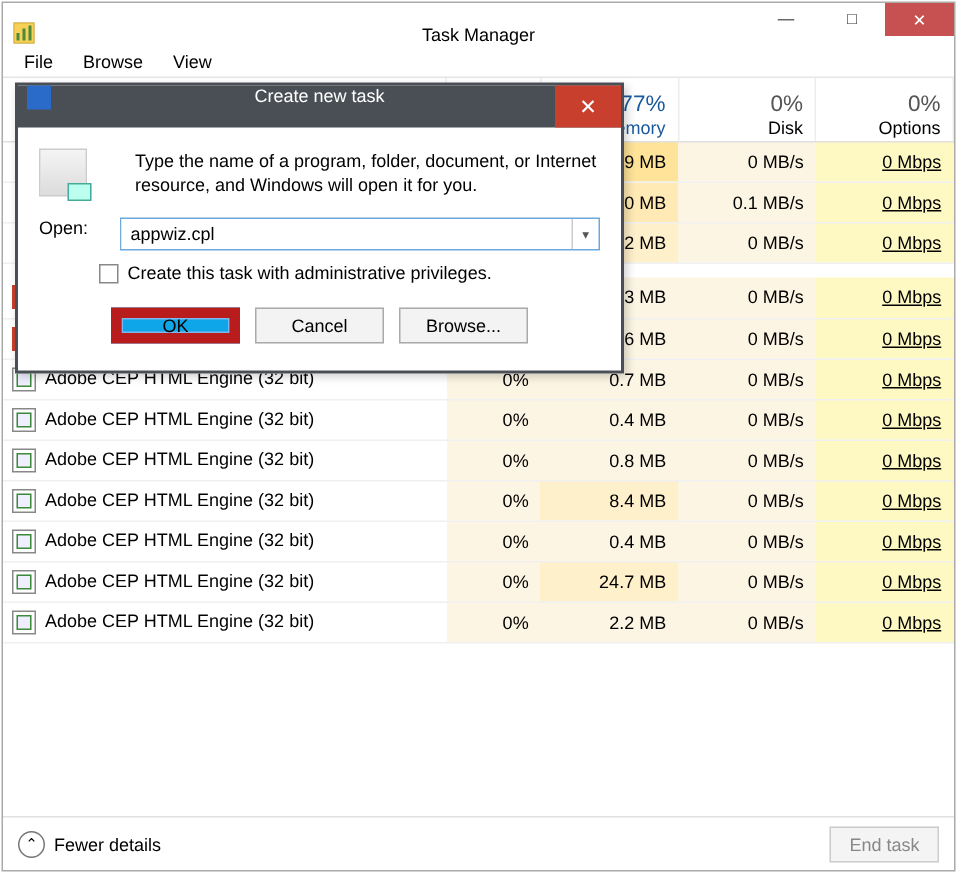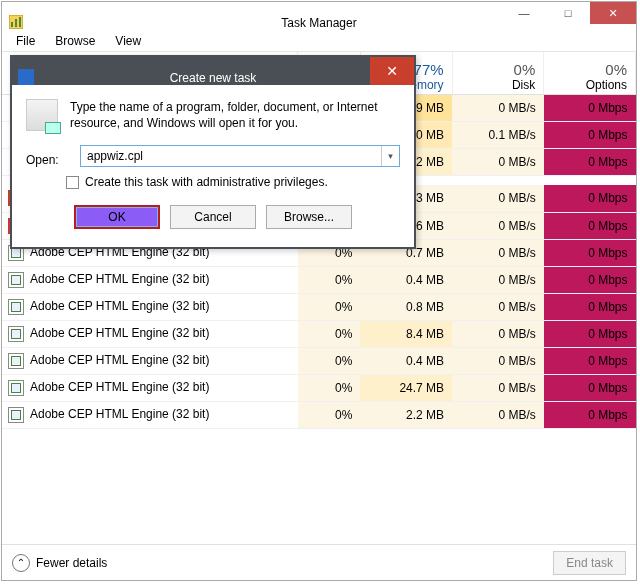--- a/index.html
+++ b/index.html
@@ -25,46 +25,46 @@
   .proc-icon.red { background:#c93f2e; border-color:#c93f2e;}
   .proc-icon.red::after{content:"A";color:#fff;font-size:10px;position:absolute;left:3px;top:0;}
   .proc-icon.gray::after{content:"";position:absolute;left:2px;top:2px;right:2px;bottom:2px;border:1px solid #3a8a3a;background:#eef;}
   
   .c-cpu  { background:#fcf5e4; }
   .c-mem0 { background:#fcf5e4; }
   .c-mem1 { background:#ffe399; }
   .c-mem2 { background:#ffe9b4; }
   .c-mem3 { background:#fff0cc; }
   .c-disk { background:#fcf5e4; }
-  .c-net  { background:#be185d; }
+  .c-net  { background:#fef9c3;text-decoration:underline; }
   .footer { position:absolute; bottom:0; left:0; right:0; height:36px; border-top:1px solid #e0e0e0; display:flex; align-items:center; justify-content:space-between; padding:0 10px; background:#fff;}
   .fewer { display:flex; align-items:center; gap:6px; font-size:12px;}
   .circle { width:18px; height:18px; border:1px solid #777; border-radius:50%; display:flex; align-items:center; justify-content:center; font-size:10px;}
   .endtask { border:1px solid #ccc; background:#f4f4f4; color:#888; padding:4px 12px; font-size:12px;text-align:center;}
   
   .dialog { position:absolute; left:8px; top:53px; width:406px; border:2px solid #4a4f55; background:#fff; z-index:10; box-shadow:2px 2px 6px rgba(0,0,0,.2);}
-  .dlg-title { height:28px; background:#4a4f55; color:#fff; display:flex; align-items:flex-end; position:relative; font-size:12px;}
+  .dlg-title { height:28px; background:#4a4f55; color:#fff; display:flex; align-items:flex-start; position:relative; font-size:12px;}
   .dlg-title .runicon{width:16px;height:16px;margin:0 6px;background:#2a6ac8;}
   .dlg-title .t{position:absolute;left:0;right:0;text-align:center;}
   .dlg-close{position:absolute;right:0;top:0;width:44px;height:28px;background:#c93f2e;color:#fff;display:flex;align-items:center;justify-content:center;font-size:14px;}
   .dlg-body{padding:14px 14px 14px 14px;}
   .dlg-row1{display:flex;gap:12px;align-items:flex-start;margin-bottom:14px;}
   .runimg{width:32px;height:32px;flex:none;border:1px solid #ccc;background:linear-gradient(#f4f4f4,#dcdcdc);position:relative;}
   .runimg::after{content:"";position:absolute;right:-4px;bottom:-4px;width:14px;height:10px;border:1px solid #4a9;background:#bfe;}
-  .dlg-text{font-size:12px;line-height:1.35;}
-  .dlg-row2{display:flex;align-items:flex-end;gap:10px;margin-bottom:8px;}
+  .dlg-text{font-size:12px;line-height:1.35;margin-left:20px;}
+  .dlg-row2{display:flex;align-items:flex-start;gap:10px;margin-bottom:8px;}
   .dlg-label{font-size:12px;width:44px;}
   .combo{flex:1;display:flex;border:1px solid #6fa8dc;height:22px;align-items:center;background:#fff;}
   .combo input{flex:1;border:none;outline:none;font-size:12px;padding:0 6px;height:20px;}
   .combo .dd{width:18px;height:20px;display:flex;align-items:center;justify-content:center;border-left:1px solid #ccc;font-size:9px;color:#555;}
   .dlg-row3{display:flex;align-items:center;gap:6px;margin-left:40px;margin-bottom:16px;}
   .chk{width:13px;height:13px;border:1px solid #888;background:#fff;}
   .dlg-btns{display:flex;gap:10px;justify-content:center;margin-bottom:4px;}
   .dlg-btn{width:86px;height:24px;border:1px solid #aaa;background:#f3f3f3;font-size:12px;display:flex;align-items:center;justify-content:center;}
-  .dlg-btn.primary{border:2px solid #b91c1c;box-shadow:inset 0 0 0 1px #7eb7ee;background:#8b5cf6;}
+  .dlg-btn.primary{border:7px solid #b91c1c;box-shadow:inset 0 0 0 1px #7eb7ee;background:#0ea5e9;}
   .wm{position:absolute;left:90px;top:288px;font-size:34px;font-weight:500;color:rgba(86,197,231,.28);font-style:italic;letter-spacing:1px;pointer-events:none;}
 </style>
 </head>
 <body>
 
 <div class="window">
 
   <div class="titlebar">
     <span class="titlebar-icon">
       <svg width="14" height="14">

